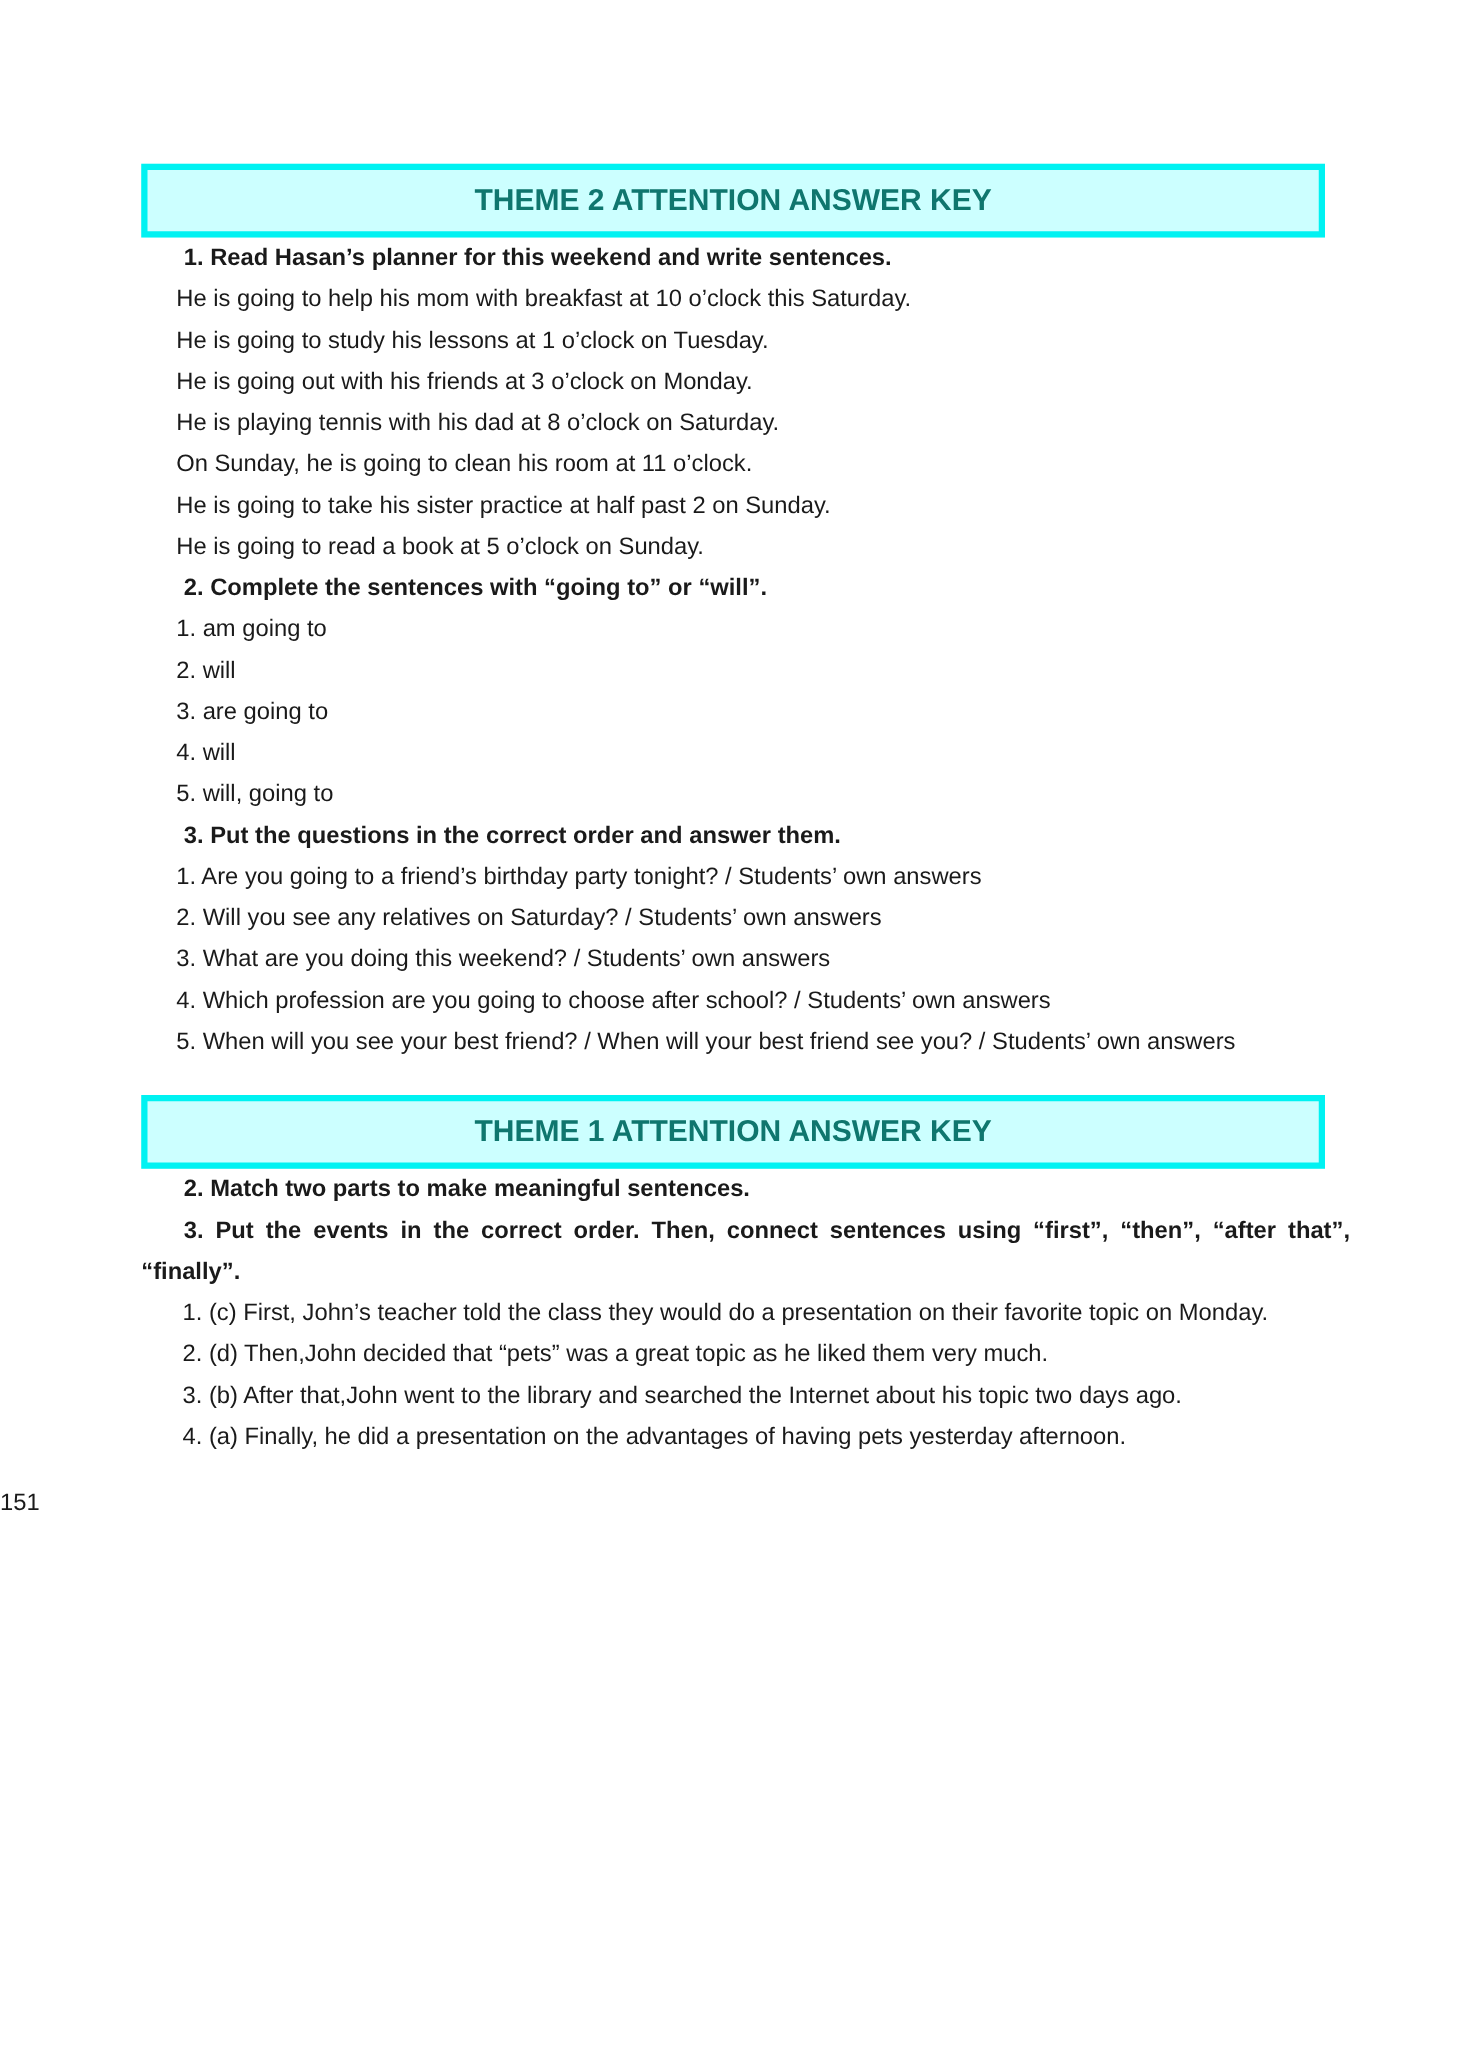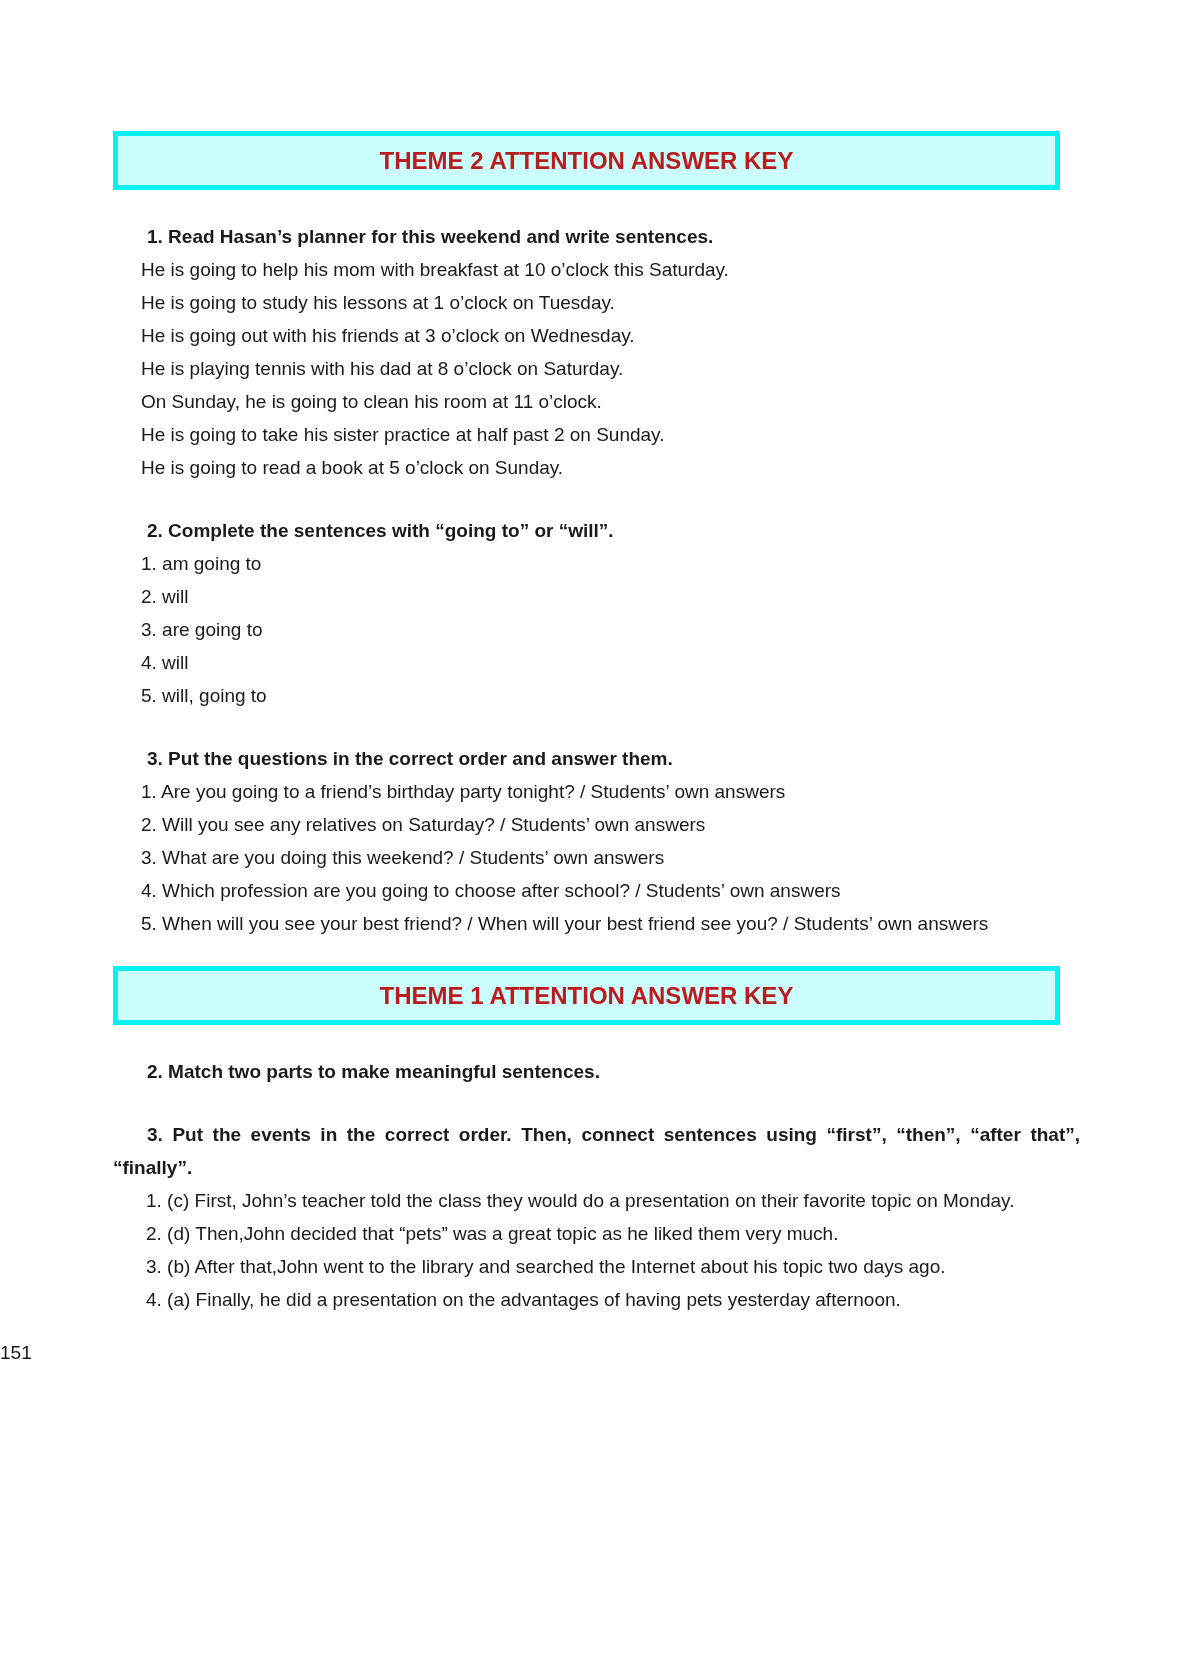--- a/index.html
+++ b/index.html
@@ -30,24 +30,24 @@
     border: 5px solid var(--box-border, #00f2f2);
     background: var(--box-fill, #ccffff);
     display: flex;
     align-items: center;
     justify-content: center;
   }
   .section-title {
     font-weight: bold;
     font-size: 24px;
     line-height: 24px;
-    color: #b91c1c;
+    color: #0f766e;
     white-space: nowrap;
   }
-  .block { margin-top: 30px; }
+  .block { }
   .block.first { }
   p {
     margin: 0;
     font-size: 19px;
     line-height: 33px;
     text-align: justify;
   }
   .heading {
     font-weight: bold;
     text-indent: 34px;
@@ -71,21 +71,21 @@
 
 <div class="content" id="content">
     <div class="theme-section">
       <div class="section-title-box">
         <div class="section-title">THEME 2 ATTENTION ANSWER KEY</div>
       </div>
       <div class="block first">
         <p class="heading">1. Read Hasan’s planner for this weekend and write sentences.</p>
         <p class="line">He is going to help his mom with breakfast at 10 o’clock this Saturday.</p>
         <p class="line">He is going to study his lessons at 1 o’clock on Tuesday.</p>
-        <p class="line">He is going out with his friends at 3 o’clock on Wednesday.</p>
+        <p class="line">He is going out with his friends at 3 o’clock on Monday.</p>
         <p class="line">He is playing tennis with his dad at 8 o’clock on Saturday.</p>
         <p class="line">On Sunday, he is going to clean his room at 11 o’clock.</p>
         <p class="line">He is going to take his sister practice at half past 2 on Sunday.</p>
         <p class="line">He is going to read a book at 5 o’clock on Sunday.</p>
       </div>
       <div class="block">
         <p class="heading">2. Complete the sentences with “going to” or “will”.</p>
         <p class="line">1. am going to</p>
         <p class="line">2. will</p>
         <p class="line">3. are going to</p>

